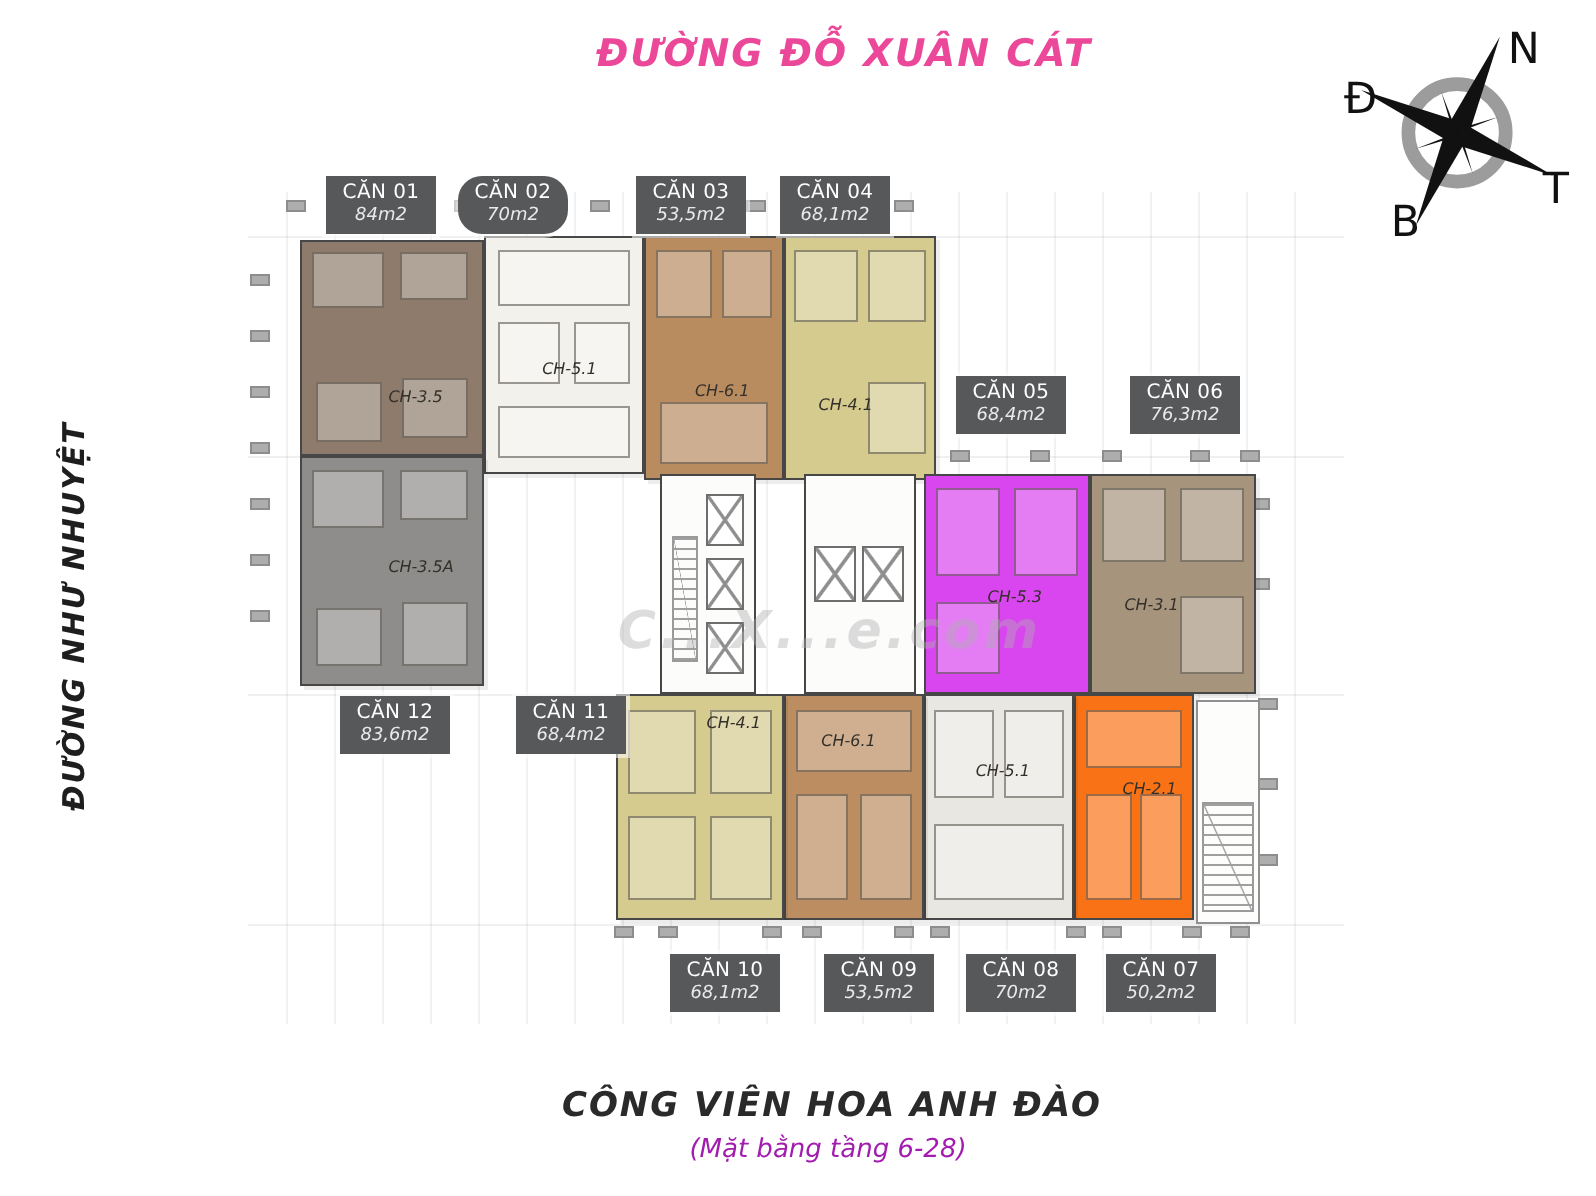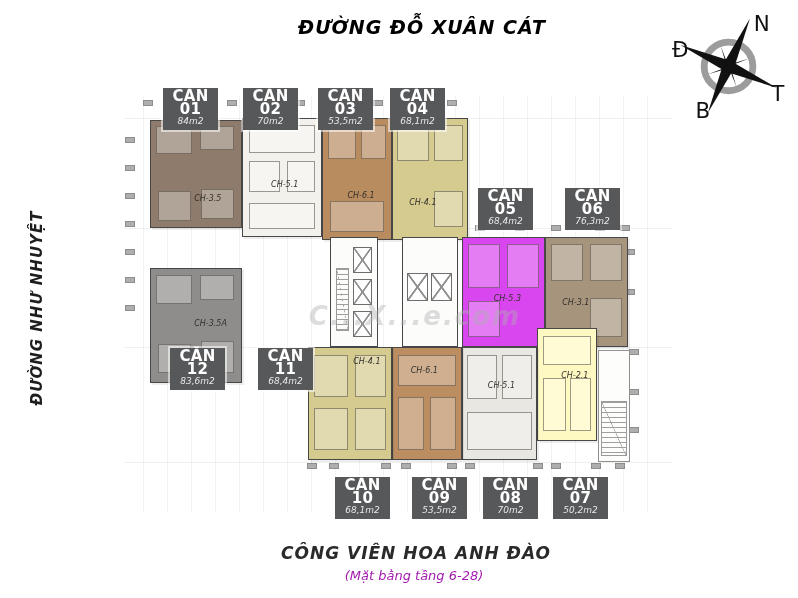--- a/index.html
+++ b/index.html
@@ -1,38 +1,38 @@
 <!DOCTYPE html>
 <html><head>
 <meta charset="utf-8">
 <style>
   html,body{margin:0;padding:0;background:#fff;}
   .canvas{position:relative;width:798px;height:598px;background:#ffffff;overflow:hidden;
           font-family:"DejaVu Sans","Liberation Sans",sans-serif;}
   .abs{position:absolute;}
   .street-top{left:422px;top:27px;transform:translate(-50%,-50%);font-size:19px;font-weight:bold;
-              font-style:italic;letter-spacing:1px;color:#000000;white-space:nowrap;}
+              font-style:italic;letter-spacing:1px;color:#ec4899;white-space:nowrap;}
   .street-left{left:37px;top:308px;transform:translate(-50%,-50%) rotate(-90deg);font-size:15px;
                font-weight:bold;font-style:italic;letter-spacing:1px;color:#1e1e1e;white-space:nowrap;}
   .park{left:416px;top:553px;transform:translate(-50%,-50%);font-size:17px;font-weight:bold;
         font-style:italic;letter-spacing:1px;color:#2a2a2a;white-space:nowrap;}
   .floor-note{left:414px;top:575px;transform:translate(-50%,-50%);font-size:13px;font-style:italic;
               color:#a21caf;white-space:nowrap;}
   .watermark{left:415px;top:316px;transform:translate(-50%,-50%);font-size:26px;font-weight:bold;
              font-style:italic;letter-spacing:2px;color:rgba(175,175,175,.42);z-index:6;white-space:nowrap;}
   #plan{position:absolute;inset:0;}
   .gv{position:absolute;width:1px;background:rgba(0,0,0,.05);}
   .gh{position:absolute;height:1px;background:rgba(0,0,0,.06);}
   .tick{position:absolute;width:10px;height:6px;background:#aeaeae;border:1px solid #8d8d8d;box-sizing:border-box;}
   .apt{position:absolute;border:1.5px solid #474747;box-sizing:border-box;box-shadow:2px 2px 0 rgba(0,0,0,.07);}
   .room{position:absolute;border:1px solid rgba(62,56,48,.5);background:rgba(255,255,255,.3);box-sizing:border-box;}
   .code{position:absolute;font-size:8px;font-style:italic;color:#33302a;white-space:nowrap;z-index:2;}
   .ulabel{position:absolute;width:55px;background:#57585a;color:#ffffff;text-align:center;
           padding:2px 0 3px;z-index:4;box-shadow:0 0 0 2px rgba(255,255,255,.55);}
-  .uname{font-size:15px;font-weight:bold;letter-spacing:.2px;line-height:13px;}
+  .uname{font-size:10px;font-weight:normal;letter-spacing:.2px;line-height:13px;}
   .uarea{font-size:9px;font-style:italic;color:#e9e9e9;line-height:11px;}
   .core{position:absolute;background:#fcfcfb;border:1.5px solid #474747;box-sizing:border-box;}
   .shaft{position:absolute;border:1px solid #6e6e6e;box-sizing:border-box;background-color:#fff;
     background-image:linear-gradient(to top right,transparent 46%,#8f8f8f 48%,#8f8f8f 52%,transparent 54%),
                      linear-gradient(to bottom right,transparent 46%,#8f8f8f 48%,#8f8f8f 52%,transparent 54%);}
   .stairs{position:absolute;border:1px solid #9a9a9a;box-sizing:border-box;
     background-image:repeating-linear-gradient(to bottom,#9f9f9f 0 1px,transparent 1px 5px),
                      linear-gradient(to top right,transparent 48%,#9a9a9a 49.5%,transparent 51%);}
   .extstair{position:absolute;border:1px solid #909090;background:#fdfdfc;box-sizing:border-box;}
   .compass{left:672px;top:8px;width:115px;height:112px;}
@@ -139,21 +139,21 @@
         <div class="uname">CĂN 01</div>
         <div class="uarea">84m2</div>
       </div>
       <div class="apt" style="left: 242px; top: 118px; width: 80px; height: 119px; background: rgb(243, 241, 236);">
         <div class="room" style="left: 8%; top: 5%; width: 84%; height: 24%;"></div>
         <div class="room" style="left: 8%; top: 36%; width: 40%; height: 26%;"></div>
         <div class="room" style="left: 56%; top: 36%; width: 36%; height: 26%;"></div>
         <div class="room" style="left: 8%; top: 72%; width: 84%; height: 22%;"></div>
         <div class="code" style="left: 36%; top: 52%;">CH-5.1</div>
       </div>
-      <div class="ulabel" style="left: 243px; top: 88px;">
+      <div class="ulabel" style="left: 229px; top: 88px; border-radius: 12px;">
         <div class="uname">CĂN 02</div>
         <div class="uarea">70m2</div>
       </div>
       <div class="apt" style="left: 322px; top: 118px; width: 70px; height: 122px; background: rgb(185, 140, 96);">
         <div class="room" style="left: 8%; top: 5%; width: 40%; height: 28%;"></div>
         <div class="room" style="left: 56%; top: 5%; width: 36%; height: 28%;"></div>
         <div class="room" style="left: 10%; top: 68%; width: 80%; height: 26%;"></div>
         <div class="code" style="left: 36%; top: 60%;">CH-6.1</div>
       </div>
       <div class="ulabel" style="left: 318px; top: 88px;">
@@ -183,21 +183,21 @@
       <div class="apt" style="left: 545px; top: 237px; width: 83px; height: 110px; background: rgb(166, 148, 125);">
         <div class="room" style="left: 6%; top: 6%; width: 40%; height: 34%;"></div>
         <div class="room" style="left: 54%; top: 6%; width: 40%; height: 34%;"></div>
         <div class="room" style="left: 54%; top: 56%; width: 40%; height: 36%;"></div>
         <div class="code" style="left: 20%; top: 56%;">CH-3.1</div>
       </div>
       <div class="ulabel" style="left: 565px; top: 188px;">
         <div class="uname">CĂN 06</div>
         <div class="uarea">76,3m2</div>
       </div>
-      <div class="apt" style="left: 537px; top: 328px; width: 60px; height: 113px; background: #fef9c3; text-align: right;">
+      <div class="apt" style="left: 537px; top: 347px; width: 60px; height: 113px; background: #f97316; text-align: right;">
         <div class="room" style="left: 8%; top: 6%; width: 84%; height: 26%;"></div>
         <div class="room" style="left: 8%; top: 44%; width: 40%; height: 48%;"></div>
         <div class="room" style="left: 56%; top: 44%; width: 36%; height: 48%;"></div>
         <div class="code" style="left: 40%; top: 38%;">CH-2.1</div>
       </div>
       <div class="ulabel" style="left: 553px; top: 477px;">
         <div class="uname">CĂN 07</div>
         <div class="uarea">50,2m2</div>
       </div>
       <div class="apt" style="left: 462px; top: 347px; width: 75px; height: 113px; background: rgb(233, 231, 225);">
@@ -228,21 +228,21 @@
         <div class="code" style="left: 54%; top: 8%;">CH-4.1</div>
       </div>
       <div class="ulabel" style="left: 335px; top: 477px;">
         <div class="uname">CĂN 10</div>
         <div class="uarea">68,1m2</div>
       </div>
       <div class="ulabel" style="left: 258px; top: 348px;">
         <div class="uname">CĂN 11</div>
         <div class="uarea">68,4m2</div>
       </div>
-      <div class="apt" style="left: 150px; top: 228px; width: 92px; height: 115px; background: rgb(143, 141, 139); margin-top: 40px;">
+      <div class="apt" style="left: 150px; top: 228px; width: 92px; height: 115px; background: rgb(143, 141, 139);">
         <div class="room" style="left: 6%; top: 5%; width: 40%; height: 26%;"></div>
         <div class="room" style="left: 54%; top: 5%; width: 38%; height: 22%;"></div>
         <div class="room" style="left: 8%; top: 66%; width: 36%; height: 26%;"></div>
         <div class="room" style="left: 56%; top: 64%; width: 36%; height: 28%;"></div>
         <div class="code" style="left: 48%; top: 44%;">CH-3.5A</div>
       </div>
       <div class="ulabel" style="left: 170px; top: 348px;">
         <div class="uname">CĂN 12</div>
         <div class="uarea">83,6m2</div>
       </div>

